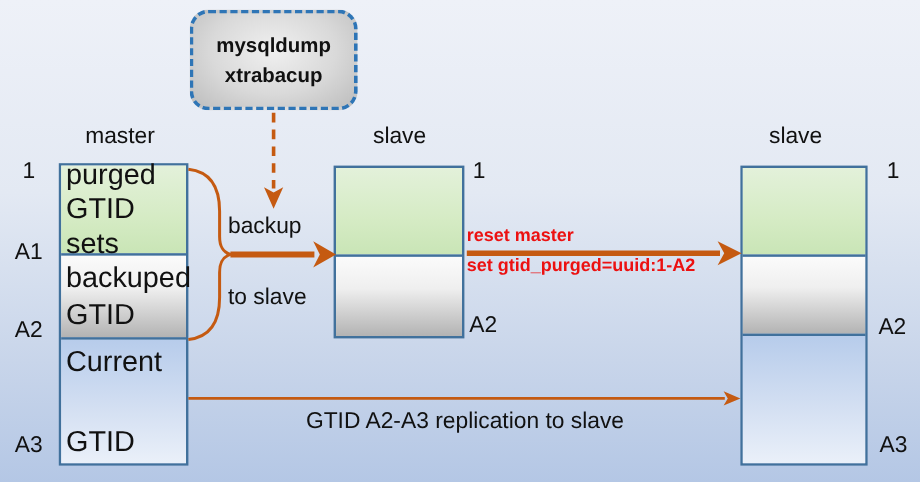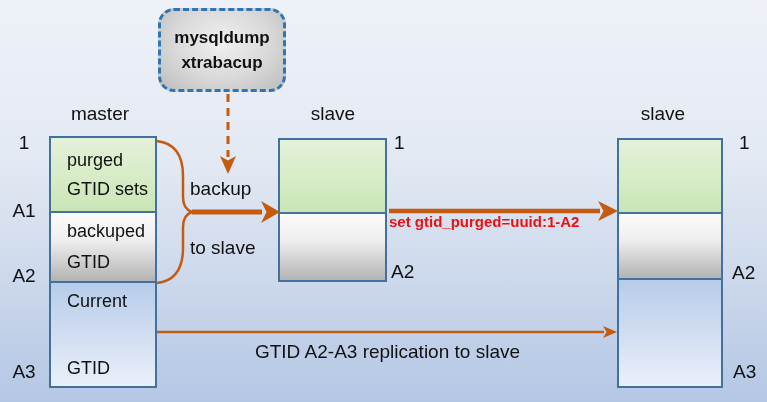--- a/index.html
+++ b/index.html
@@ -2,31 +2,31 @@
 <html><head>
 <meta charset="utf-8">
 <style>
   html,body { margin:0; padding:0; }
   .stage {
     position:relative; width:767px; height:402px; overflow:hidden;
     background:linear-gradient(180deg,#EEF1F8 0%,#E3E9F3 40%,#C8D5EA 75%,#B4C7E5 100%);
     font-family:"Liberation Sans",sans-serif; color:#111;
   }
   .toolbox {
-    position:absolute; left:158px; top:8px; width:128px; height:84px; box-sizing:border-box;
+    position:absolute; left:158px; top:8px; width:140px; height:84px; box-sizing:border-box;
     border:3px dashed #2E75B6; border-radius:16px;
     background:radial-gradient(ellipse at 50% 40%, #F0F0F0 0%, #D9D9D9 55%, #BDBDBD 100%);
     display:flex; flex-direction:column; align-items:center; justify-content:center;
     font-weight:bold; font-size:17px; line-height:25px;
   }
   .title { position:absolute; top:103px; width:110px; text-align:center; font-size:19px; }
   .box { position:absolute; border:2px solid #41719C; box-sizing:border-box; }
   .section {
     box-sizing:border-box; display:flex; flex-direction:column; justify-content:center;
-    padding-left:16px; font-size:18px; line-height:30px;
+    padding-left:4px; font-size:24px; line-height:30px;
   }
   .section + .section { border-top:2px solid #41719C; }
   .sec-green { background:linear-gradient(180deg,#E3F1DA 0%,#D5EBC4 60%,#C9E5B6 100%); }
   .sec-gray  { background:linear-gradient(180deg,#FBFBFB 0%,#EFEFEF 40%,#B3B3B3 100%); }
   .sec-blue  { background:linear-gradient(180deg,#B7CCEB 0%,#D3DFF2 55%,#EAF0F9 100%); }
   .side-label { position:absolute; font-size:19px; }
   .col-left { left:6px; width:36px; text-align:center; }
   .arrow-label { position:absolute; font-size:19px; }
   .red-cmd { position:absolute; left:389px; font-weight:bold; font-size:15px; color:#EC1111; white-space:nowrap; }
   .replication-label { position:absolute; left:160px; top:341px; width:455px; text-align:center; font-size:19px; }
@@ -105,17 +105,18 @@
 
     <g stroke="#C55A11" fill="#C55A11">
       <line x1="157" y1="332" x2="604" y2="332" stroke-width="2.3"></line>
       <path d="M603,326 L617,332 L603,338 L606.5,332 Z" stroke="none"></path>
     </g>
   </svg>
 
   <div class="arrow-label" style="left:190px; top:178px;">backup</div>
   <div class="arrow-label" style="left:190px; top:213px;margin-top:24px;">to slave</div>
 
+  <div class="red-cmd" style="top:188px;">reset master</div>
   <div class="red-cmd" style="top:213px;">set gtid_purged=uuid:1-A2</div>
 
   <div class="replication-label">GTID A2-A3 replication to slave</div>
 
 </div>
 
 </body></html>

